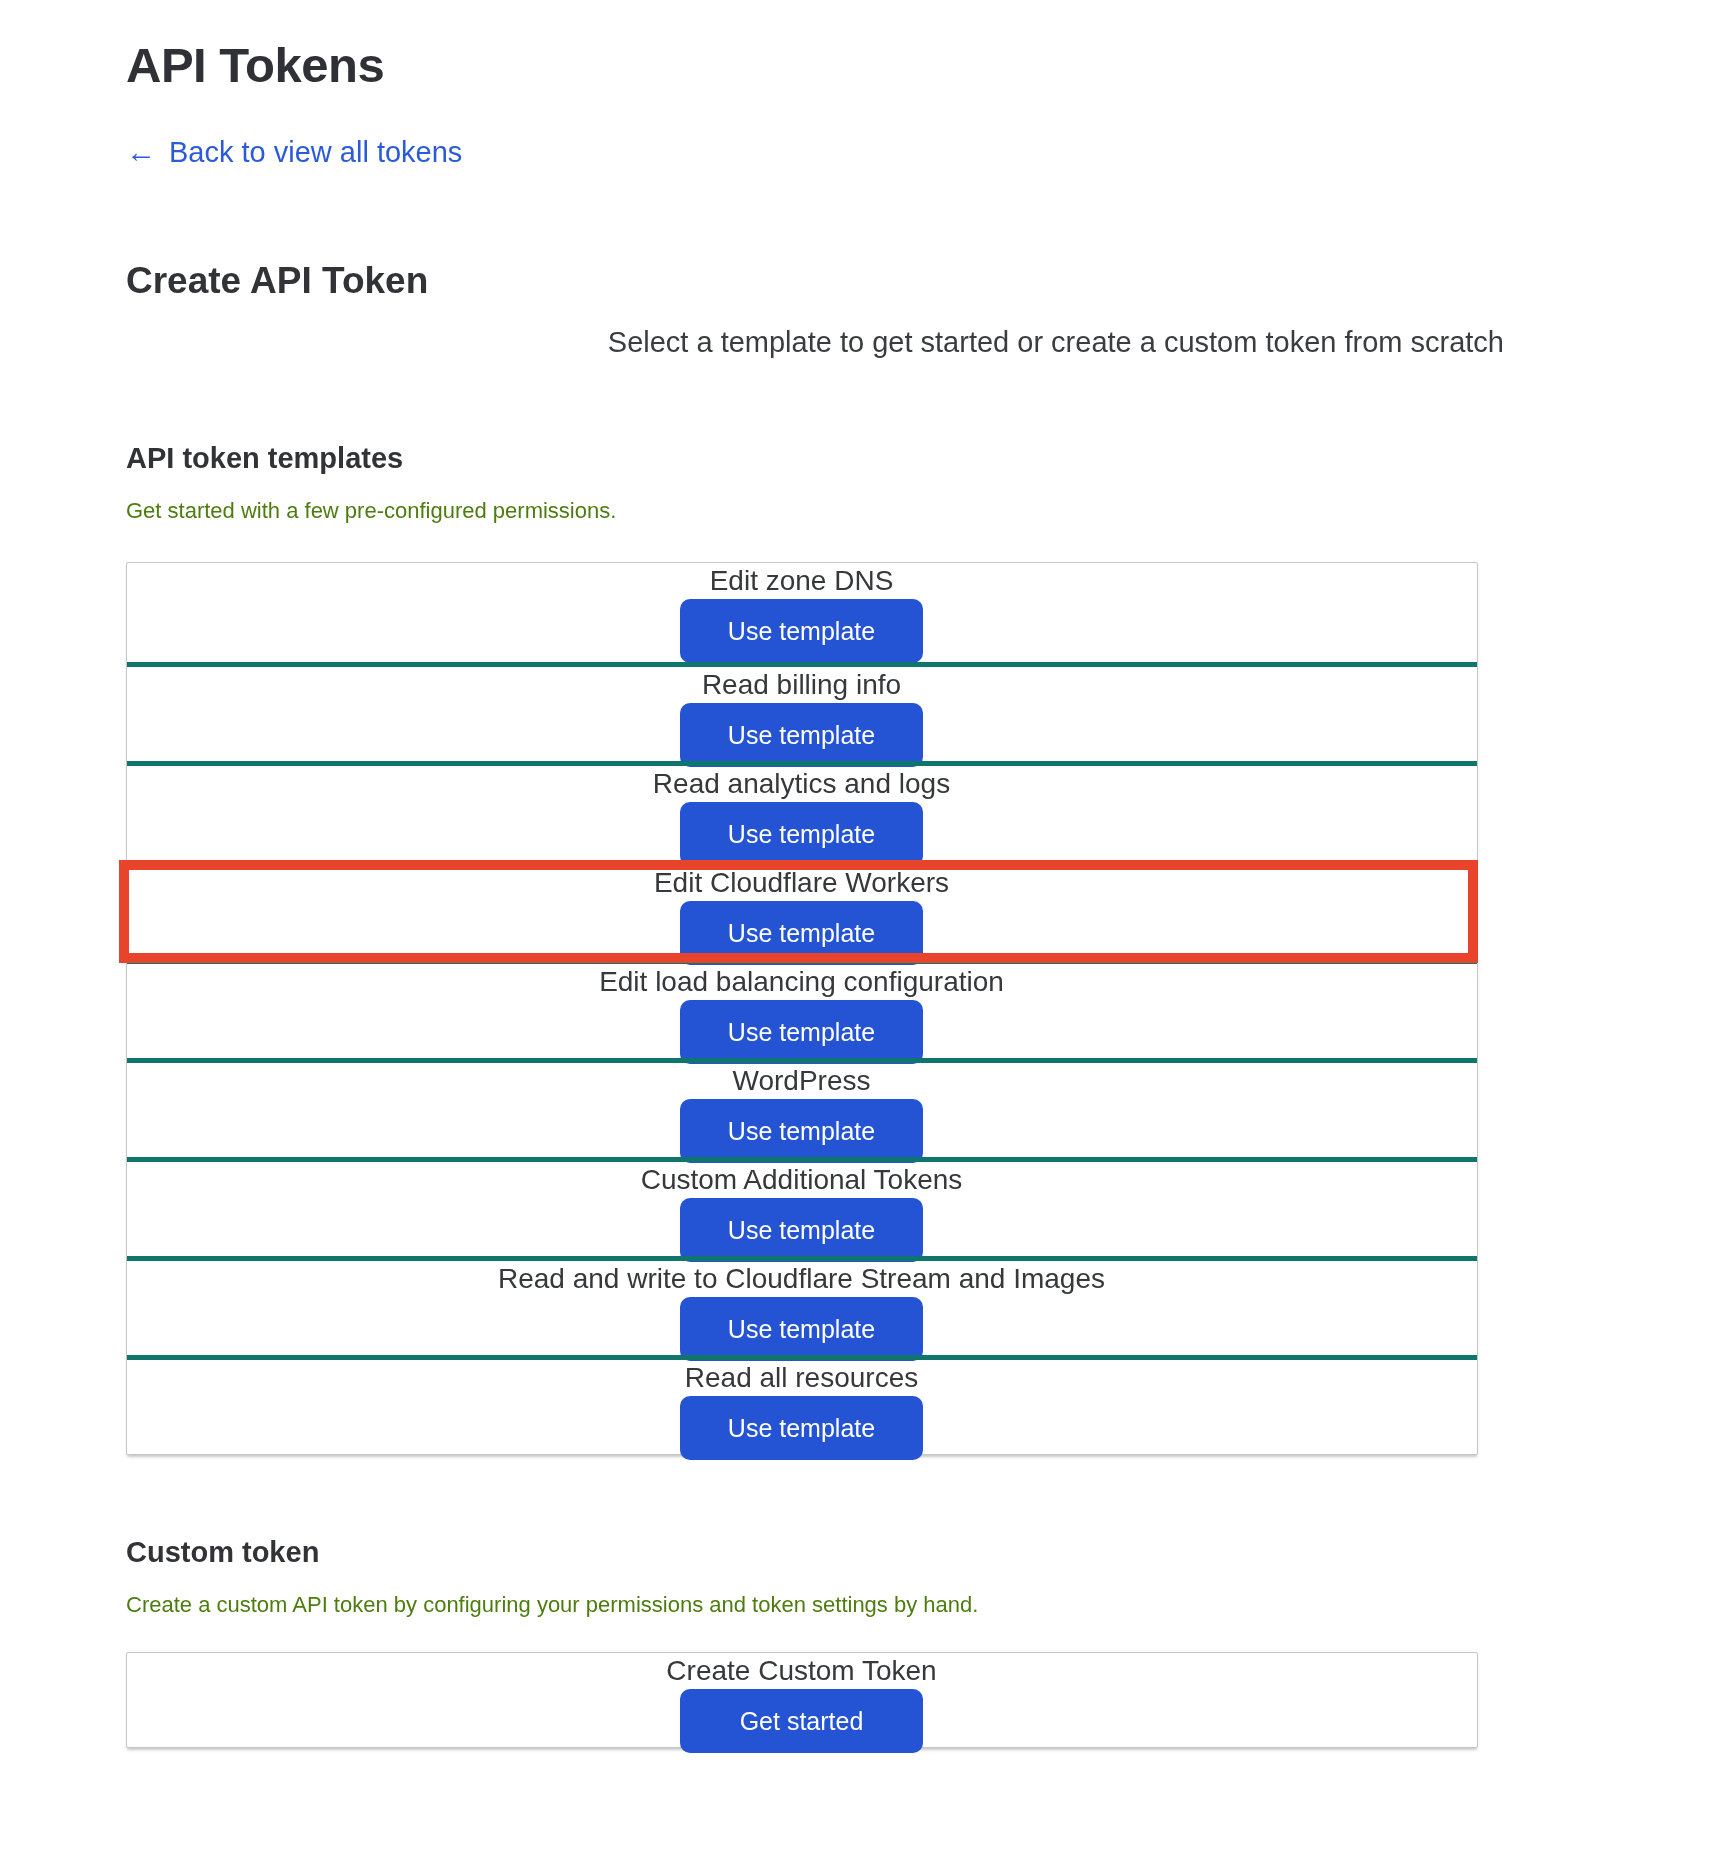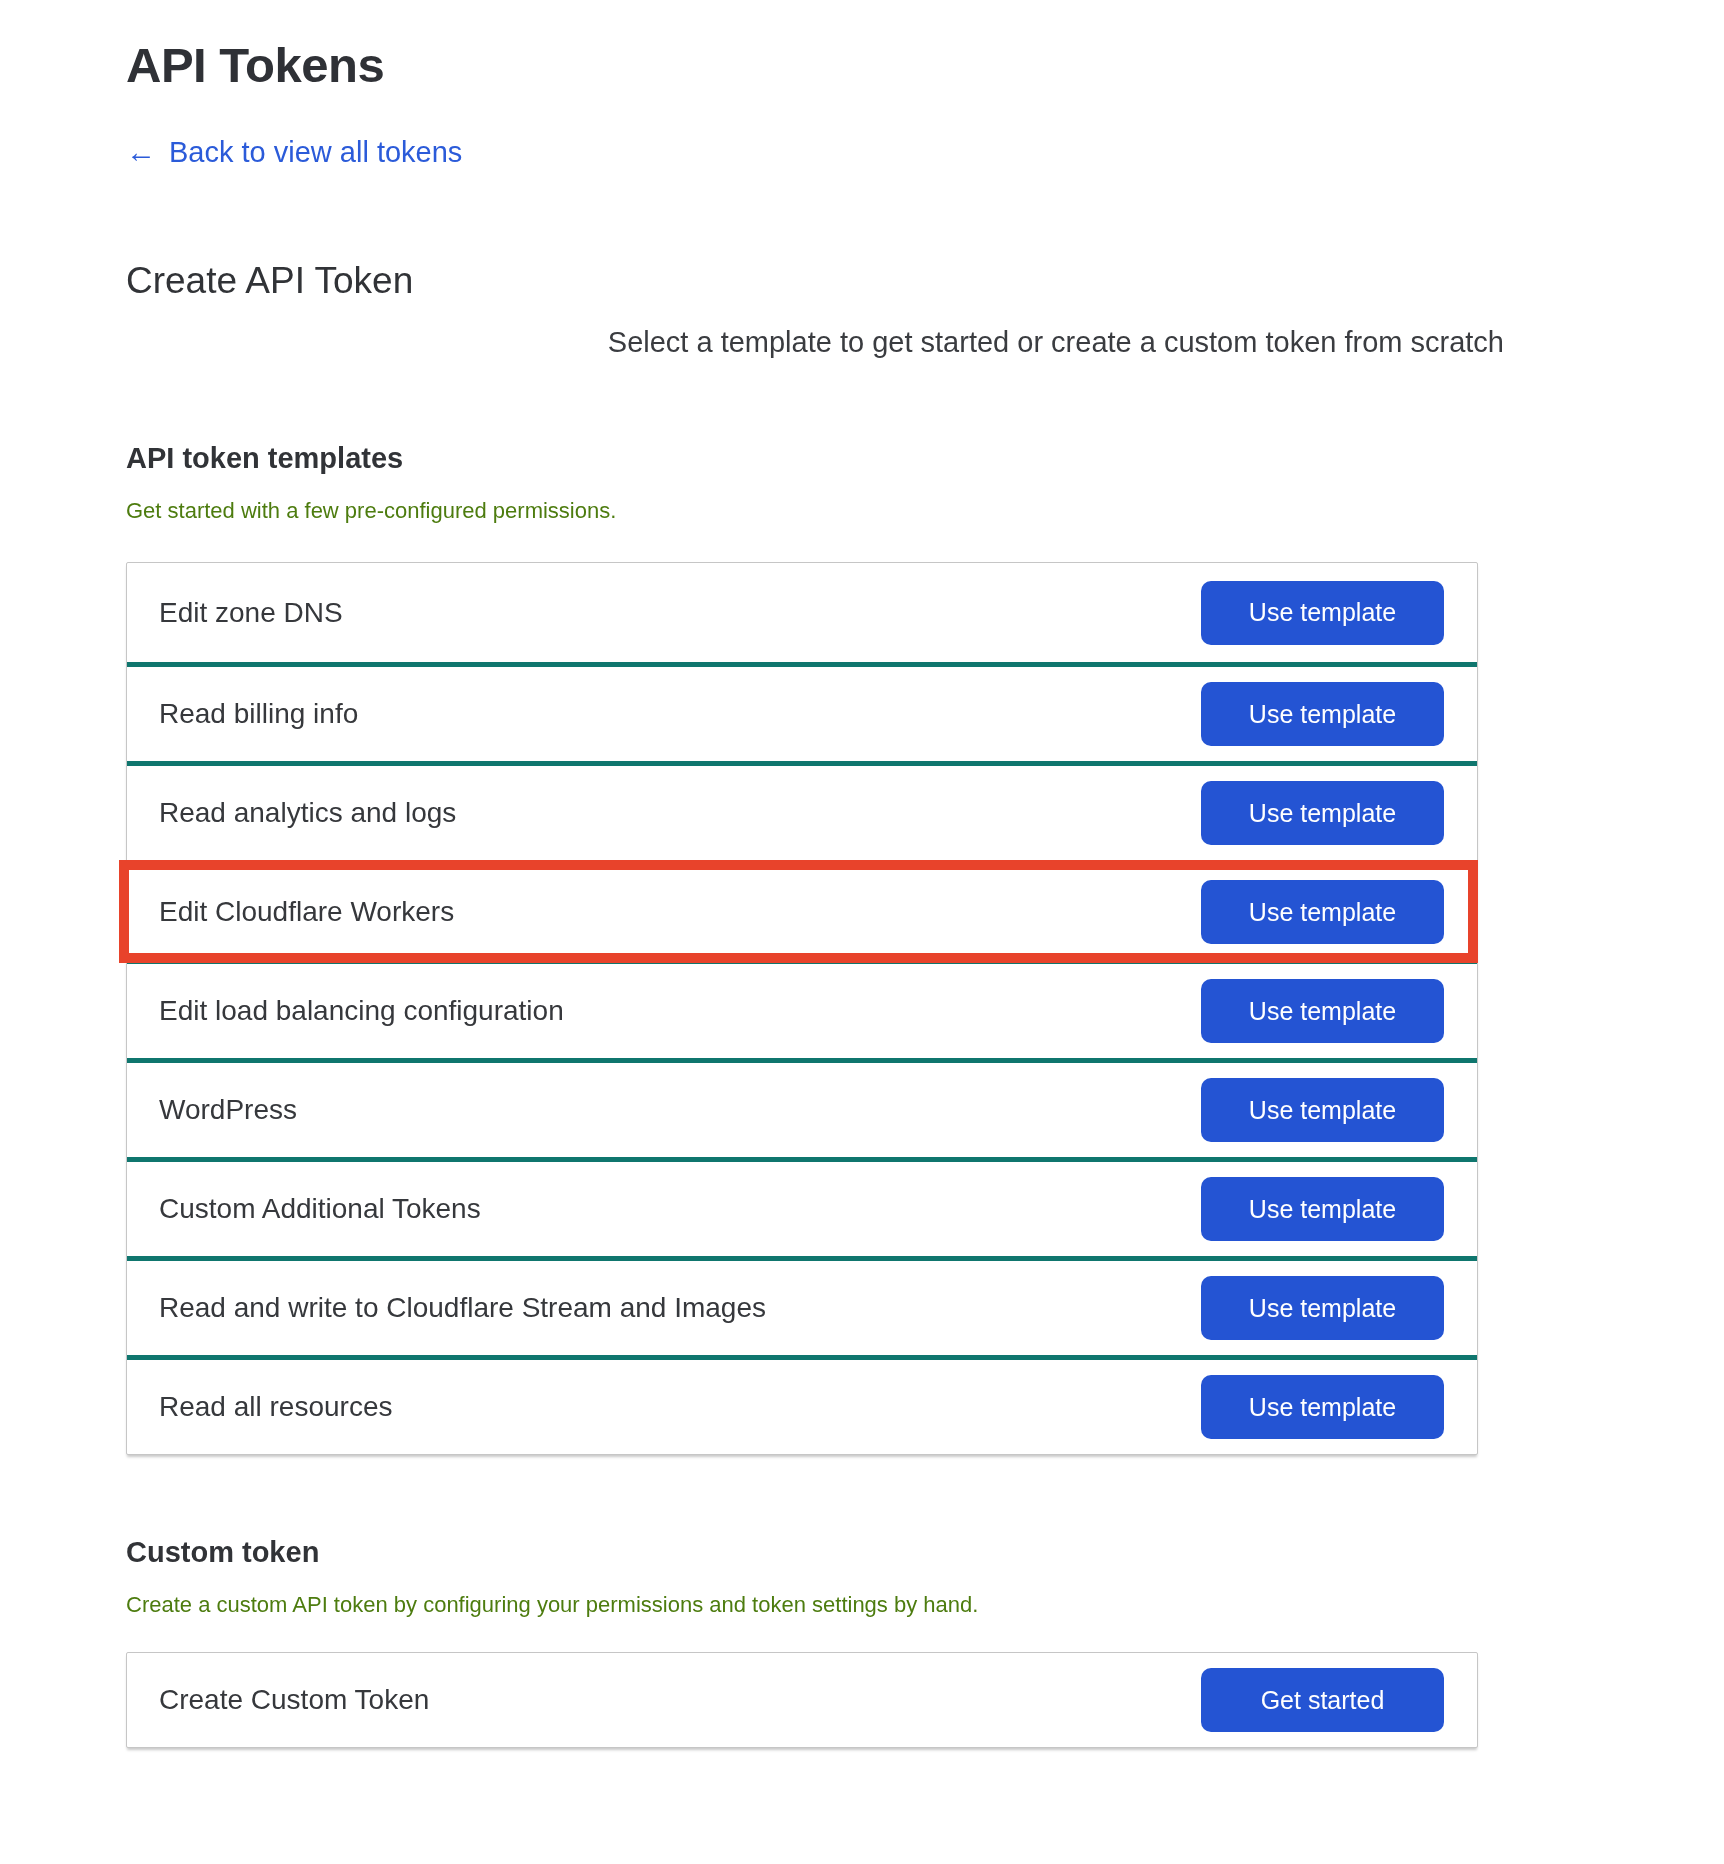--- a/index.html
+++ b/index.html
@@ -32,21 +32,21 @@
     line-height: 38px;
     color: var(--link-blue);
     text-decoration: none;
     cursor: pointer;
   }
   .back-link .arrow { font-size: 30px; }
 
   .section-heading {
     margin: 88px 0 0 0;
     font-size: 37px;
-    font-weight: 400;
+    font-weight: 700;
     color: #313337;
     line-height: 44px;
   }
   .section-subheading {
     margin: 21px 0 0 0;
     font-size: 29px;
     line-height: 37px;
     color: #3a3c40;
     text-align: right;
   }
@@ -73,20 +73,21 @@
     border-radius: 2px;
     box-shadow: 0 3px 3px -1px rgba(0,0,0,0.22);
   }
   .row {
     position: relative;
     height: 99px;
     display: flex;
     align-items: center;
     justify-content: space-between;
     padding: 0 33px 0 32px;
+    flex-direction: column;
   }
   .row + .row { border-top: 5px solid #0f766e; }
   .row-label {
     font-size: 28px;
     color: #36383c;
     line-height: 36px;
   }
   .btn {
     flex: 0 0 auto;
     width: 243px;

